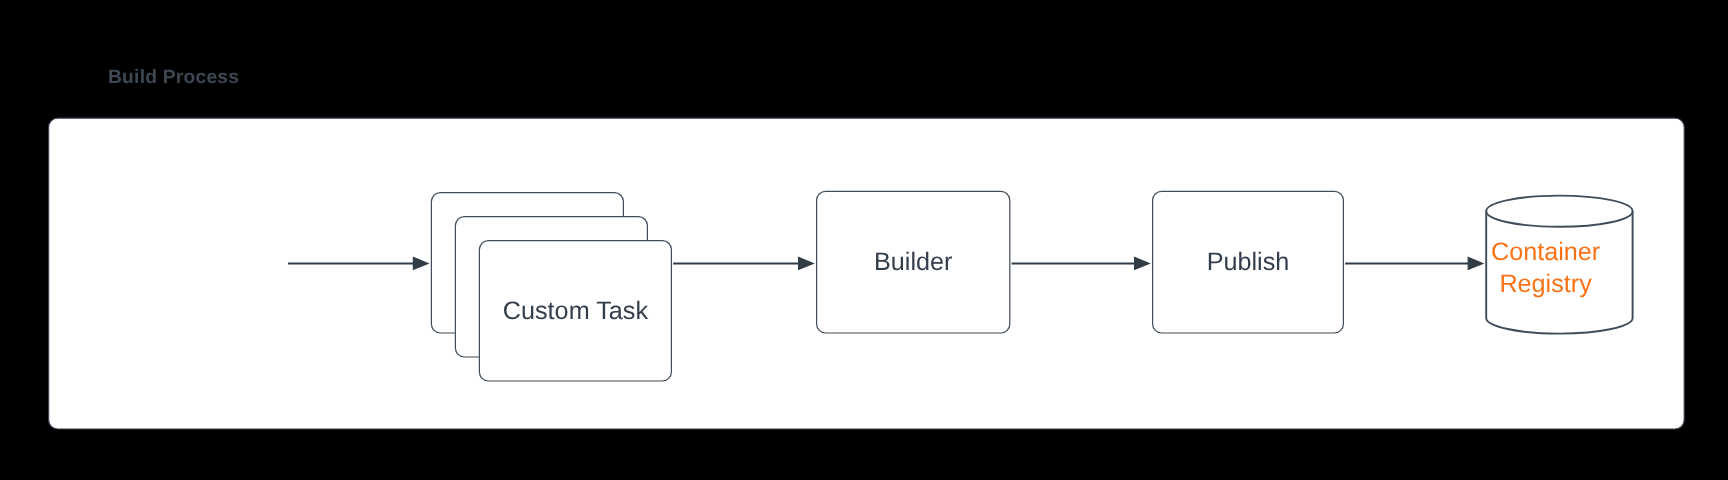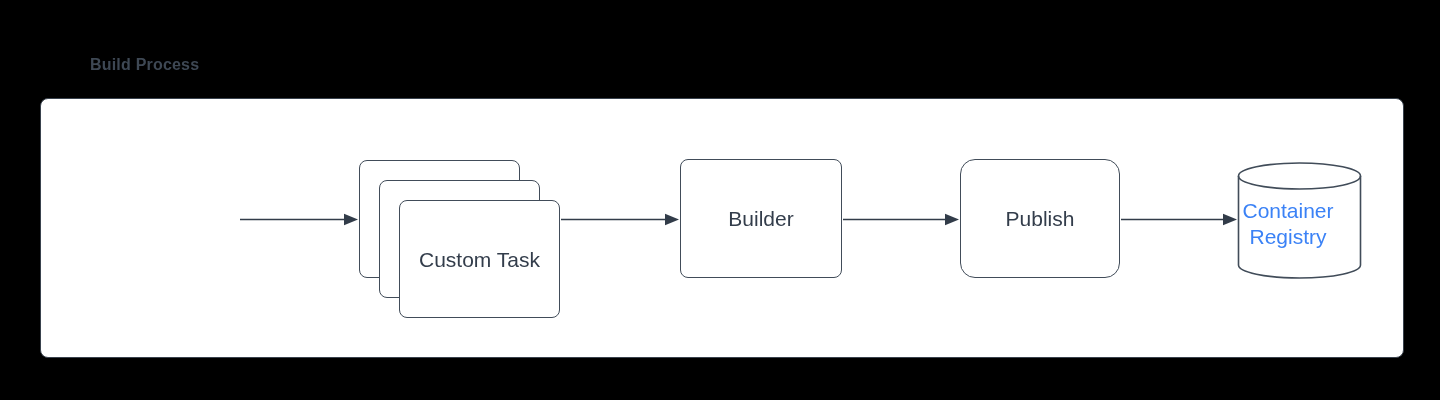--- a/index.html
+++ b/index.html
@@ -49,33 +49,33 @@
     text-align: center;
     font-size: 21px;
     color: #333d4b;
     line-height: 25px;
   }
   .node-builder  { left: 80px;  top: 159px; width: 160px; height: 118px; }
   .stack-back    { left: 359px; top: 160px; width: 161px; height: 118px; }
   .stack-middle  { left: 379px; top: 180px; width: 161px; height: 118px; }
   .stack-front   { left: 399px; top: 200px; width: 161px; height: 118px; }
   .node-package  { left: 680px; top: 159px; width: 162px; height: 119px; }
-  .node-publish  { left: 960px; top: 159px; width: 160px; height: 119px; border-radius: 15px; }
+  .node-publish  { left: 960px; top: 159px; width: 160px; height: 119px; }
   .registry-label {
     position: absolute;
     left: 1238px;
     top: 176px;
     width: 100px;
     height: 96px;
     display: flex;
     align-items: center;
     justify-content: center;
     text-align: center;
     font-size: 21px;
-    color: #3b82f6;
+    color: #f97316;
     line-height: 26px;
   }
 </style>
 </head>
 <body>
 
 <div class="canvas">
 
   <div class="diagram-title">Build Process</div>
 

